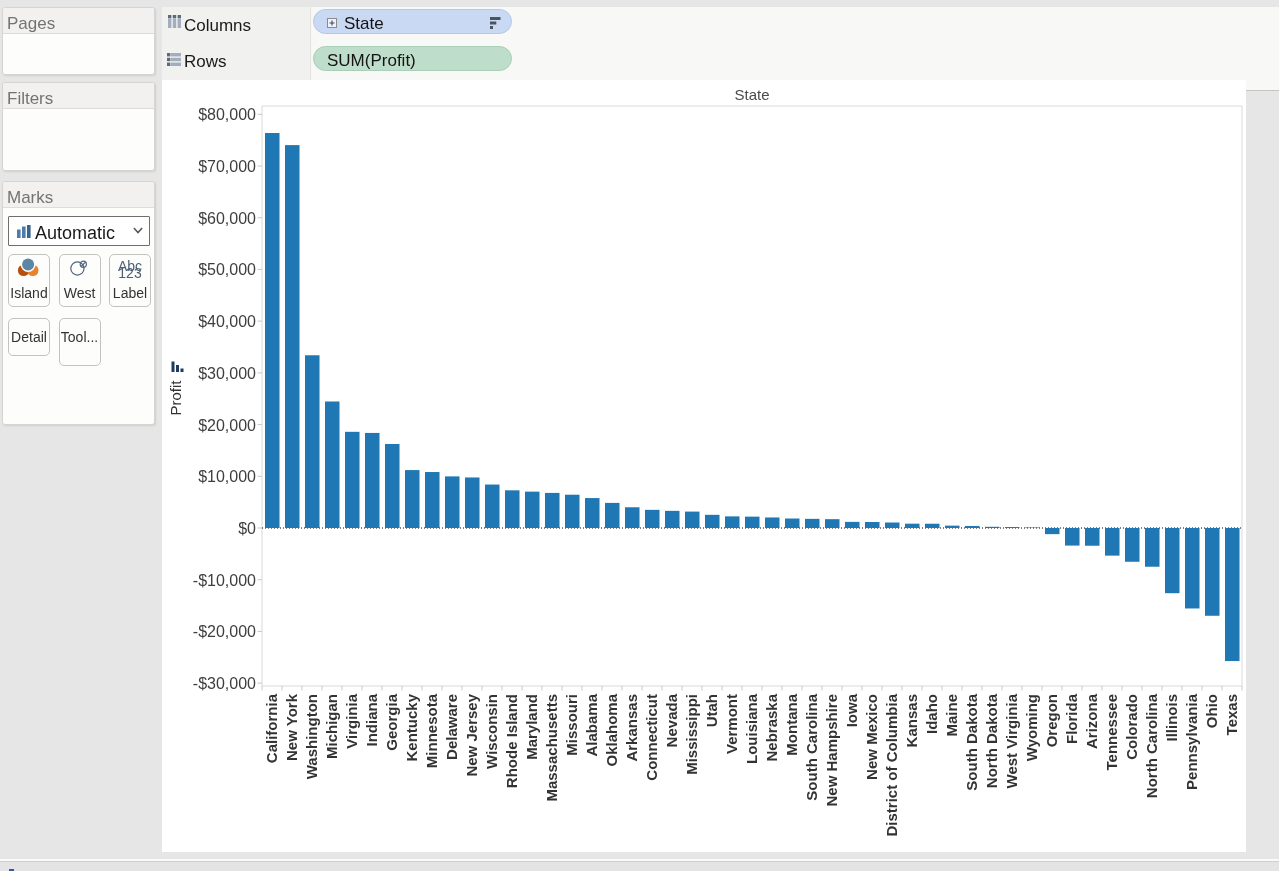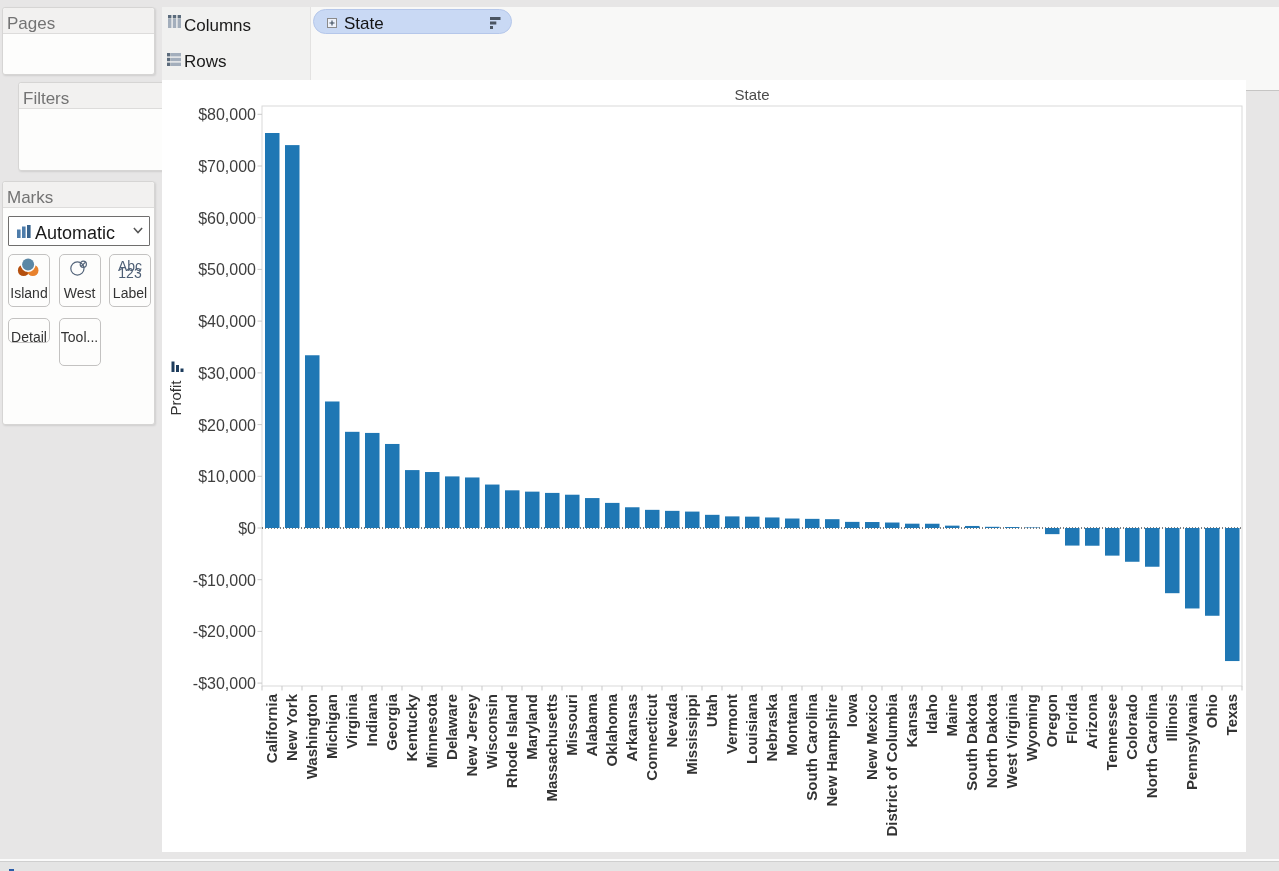--- a/index.html
+++ b/index.html
@@ -7,21 +7,21 @@
 .shelf {position:absolute;left:162px;right:0;background:#f8f8f7;border-bottom:1px solid #c6c5c4;height:48px;}
 .shelf .lab {position:absolute;left:0;top:0;bottom:0;width:149px;background:#f1f1f0;border-right:1px solid #e3e2e1;}
 .shelf .txt {position:absolute;left:22px;top:8.5px;font-size:17px;color:#1a1a1a;}
 .pill {position:absolute;left:151px;width:199px;height:25px;border-radius:12.5px;font-size:17px;color:#141414;}
 .mbtn {position:absolute;width:42px;background:#fdfdfc;border:1px solid #c3c2c1;border-radius:5px;text-align:center;font-size:14px;color:#333;}
 </style></head>
 <body>
 <div class="card" style="top:7px;height:68px;">
     <div class="hd">Pages</div>
   </div>
-<div class="card" style="top:82px;height:89px;margin-left:16px;">
+<div class="card" style="top:82px;height:89px;">
     <div class="hd">Filters</div>
   </div>
 <div class="card" style="top:181px;height:244px;">
     <div class="hd">Marks</div>
   <div style="position:absolute;left:5px;top:34px;width:142px;height:30px;background:#fff;border:1px solid #6f6e6d;border-radius:1px;">
     <svg width="15" height="14" viewBox="0 0 15 14" style="position:absolute;left:8px;top:7px">
       <rect x="0" y="5.5" width="3.6" height="8.5" fill="#4e7dab"></rect>
         <rect x="5" y="2.5" width="3.6" height="11.5" fill="#4e7dab"></rect>
         <rect x="10" y="1" width="3.6" height="13" fill="#38648f"></rect>
     </svg>
@@ -44,21 +44,21 @@
       <circle cx="12.4" cy="10.5" r="6.6" fill="none" stroke="#53647a" stroke-width="1.2"></circle>
       <circle cx="18.3" cy="6.3" r="3.1" fill="none" stroke="#53647a" stroke-width="1.2"></circle>
       <line x1="16.1" y1="8.5" x2="20.5" y2="4.1" stroke="#53647a" stroke-width="1.2"></line>
     </svg>
     <div style="margin-top:7.5px">West</div>
   </div>
   <div class="mbtn" style="left:106px;top:72px;height:53px;">
     <div style="font-size:14px;color:#4e5f75;line-height:7px;margin-top:7.5px;">Abc<br>123</div>
     <div style="margin-top:8.5px">Label</div>
   </div>
-  <div class="mbtn" style="left:5px;top:136px;height:25px;line-height:36px;">Detail</div>
+  <div class="mbtn" style="left:5px;top:136px;height:38px;line-height:36px;">Detail</div>
   <div class="mbtn" style="left:55.5px;top:136px;height:48px;line-height:36px;">Tool...</div>
 </div>
 
 <div class="shelf" style="top:7px;">
   <div class="lab"></div>
   <svg width="13" height="14" viewBox="0 0 13 14" style="position:absolute;left:6px;top:8px">
     <rect x="0" y="0" width="3.4" height="3.4" fill="#5b6b7c"></rect>
       <rect x="4.8" y="0" width="3.4" height="3.4" fill="#5b6b7c"></rect>
       <rect x="9.6" y="0" width="3.4" height="3.4" fill="#5b6b7c"></rect>
     <rect x="0" y="4" width="3.4" height="9" fill="#a3aebc"></rect>
@@ -85,20 +85,23 @@
   <div class="lab"></div>
   <svg width="14" height="13" viewBox="0 0 14 13" style="position:absolute;left:5px;top:10px">
     <rect x="0" y="0" width="3.4" height="3.4" fill="#5b6b7c"></rect>
       <rect x="0" y="4.8" width="3.4" height="3.4" fill="#5b6b7c"></rect>
       <rect x="0" y="9.6" width="3.4" height="3.4" fill="#5b6b7c"></rect>
     <rect x="4" y="0" width="10" height="3.4" fill="#a3aebc"></rect>
       <rect x="4" y="4.8" width="10" height="3.4" fill="#a3aebc"></rect>
       <rect x="4" y="9.6" width="10" height="3.4" fill="#a3aebc"></rect>
   </svg>
   <div class="txt">Rows</div>
+  <div class="pill" style="top:3px;background:#bfddcb;border:1px solid #a9cfb6;">
+    <span style="position:absolute;left:13px;top:3.5px;">SUM(Profit)</span>
+  </div>
 </div>
 
 <div style="position:absolute;left:162px;top:80px;width:1084px;height:772px;background:#ffffff;">
 <svg width="1084" height="772" viewBox="0 0 1084 772" style="position:absolute;left:0;top:0" font-family="Liberation Sans, sans-serif">
 <text x="590" y="20" text-anchor="middle" font-size="15" fill="#4b4b4b">State</text>
 <rect x="100" y="26" width="980" height="580" fill="#ffffff" stroke="#d9d9d9" stroke-width="1"></rect>
 <line x1="95.5" y1="34.3" x2="100" y2="34.3" stroke="#c9c9c9" stroke-width="1"></line>
       <line x1="95.5" y1="86.0" x2="100" y2="86.0" stroke="#c9c9c9" stroke-width="1"></line>
       <line x1="95.5" y1="137.7" x2="100" y2="137.7" stroke="#c9c9c9" stroke-width="1"></line>
       <line x1="95.5" y1="189.4" x2="100" y2="189.4" stroke="#c9c9c9" stroke-width="1"></line>

